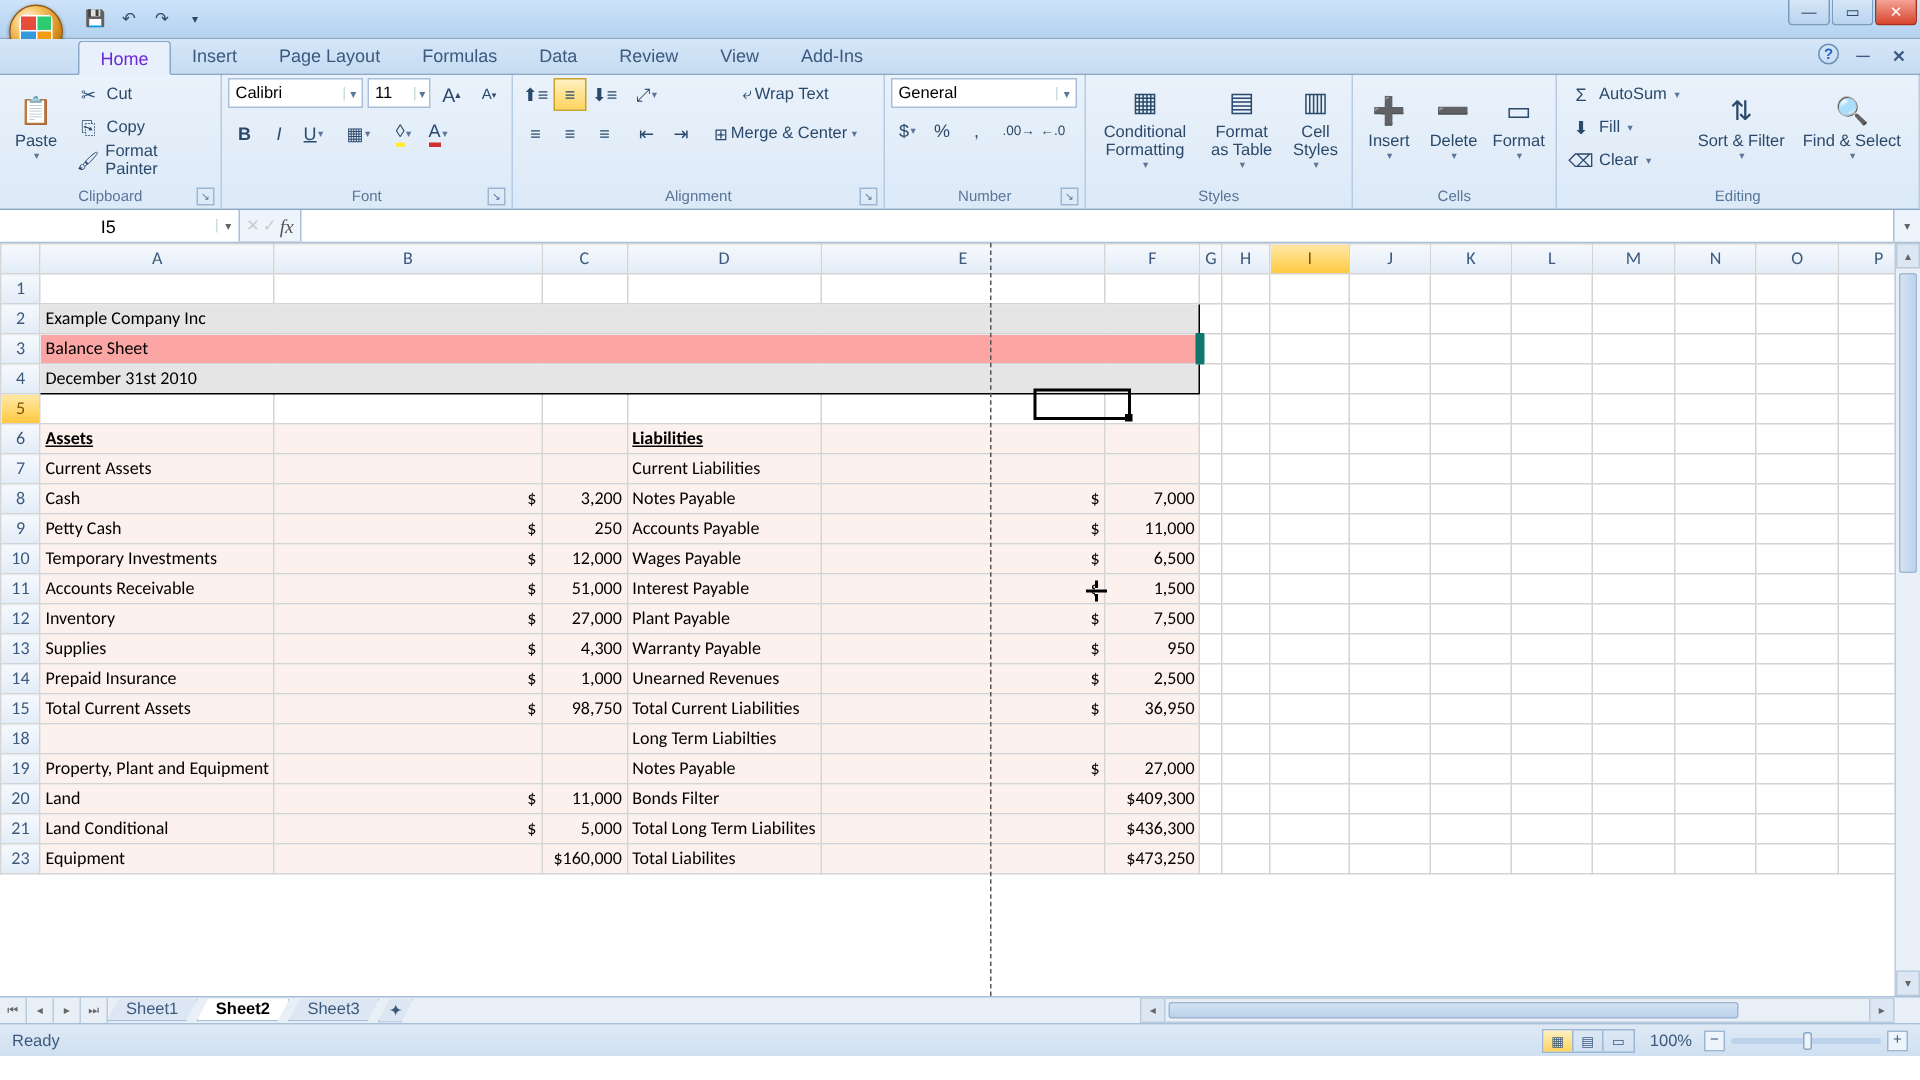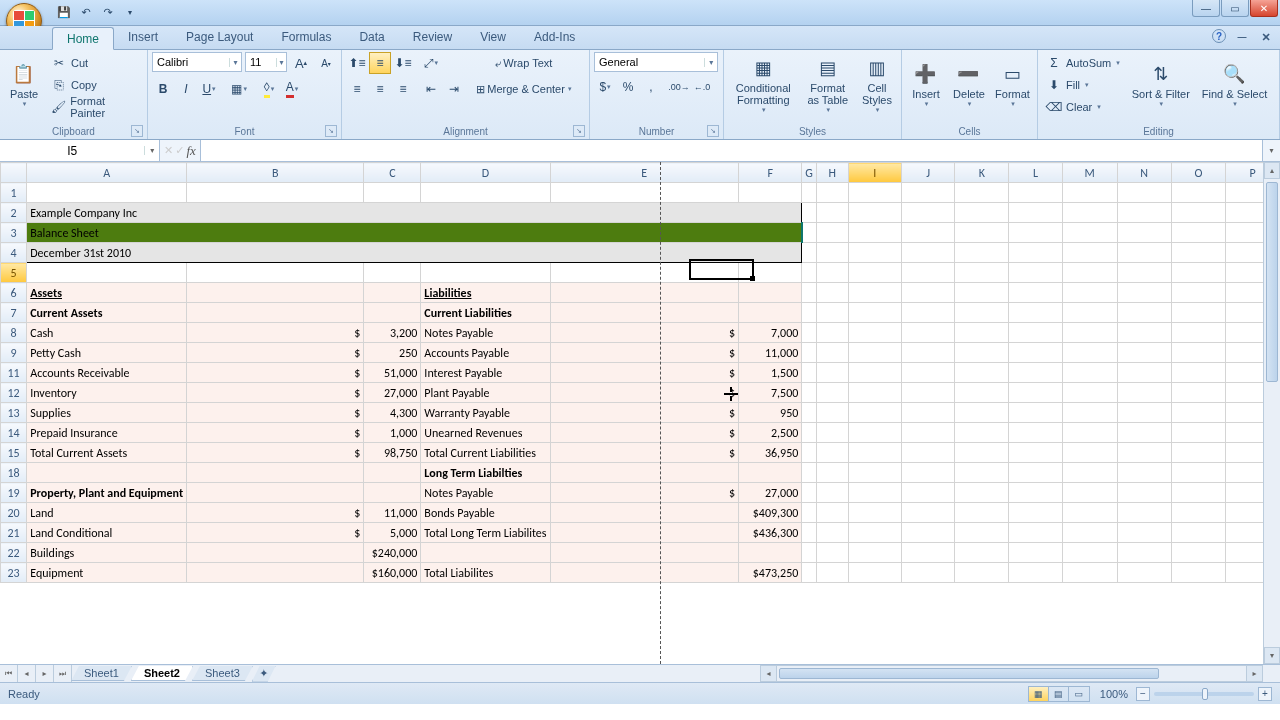--- a/index.html
+++ b/index.html
@@ -13,21 +13,21 @@
 .orb-inner span:nth-child(1){background:#e74c3c}.orb-inner span:nth-child(2){background:#2ecc71}.orb-inner span:nth-child(3){background:#3498db}.orb-inner span:nth-child(4){background:#f39c12}
 .qat-btn { width:20px; height:20px; display:flex; align-items:center; justify-content:center; color:#2b4a6b; border-radius:2px; }
 .titlebar .title { position:absolute; left:0; right:0; text-align:center; font-size:12px; color:#2b4a6b; pointer-events:none; }
 .winbtns { position:absolute; right:2px; top:0; display:flex; }
 .winbtn { width:28px; height:17px; background:linear-gradient(#d6e6f6,#b9d4ef); border:1px solid #7a9cbe; border-top:none; display:flex; align-items:center; justify-content:center; font-size:10px; color:#2b4a6b; margin-left:1px; border-radius:0 0 3px 3px; }
 .winbtn.close { background:linear-gradient(#f5a396,#d6452e); color:#fff; border-color:#a8301e; }
 
 
 .ribbon-tabs { height:24px; background:linear-gradient(#d5e6f8,#c6dbf2); display:flex; align-items:flex-end; padding-left:52px; border-bottom:1px solid #8aa8c8; position:relative; }
 .ribbon-tab { padding:4px 14px 3px; font-size:12px; color:#3b5a7d; cursor:default; }
-.ribbon-tab.active { background:#e8f1fb; border:1px solid #8aa8c8; border-bottom:1px solid #e8f1fb; border-radius:3px 3px 0 0; position:relative; top:1px; color:#0f766e; }
+.ribbon-tab.active { background:#e8f1fb; border:1px solid #8aa8c8; border-bottom:1px solid #e8f1fb; border-radius:3px 3px 0 0; position:relative; top:1px; color:#6d28d9; }
 .ribbon-help { position:absolute; right:6px; top:3px; display:flex; gap:8px; }
 .ribbon-help div { width:16px; height:16px; color:#3b5a7d; display:flex; align-items:center; justify-content:center; font-weight:bold; }
 
 
 .ribbon { height:90px; background:linear-gradient(#eaf2fb,#dce9f7); border-bottom:1px solid #8aa8c8; display:flex; }
 .group { border-right:1px solid #b5cce4; display:flex; flex-direction:column; padding:2px 4px 0; position:relative; }
 .group-label { text-align:center; font-size:10px; color:#5a7698; padding:1px 0 2px; position:relative; }
 .group-label .launcher { position:absolute; right:0; bottom:2px; width:12px; height:12px; border:1px solid #9db7d3; font-size:7px; display:flex; align-items:center; justify-content:center; color:#5a7698; }
 .group-body { flex:1; display:flex; align-items:flex-start; gap:3px; }
 .big-btn { display:flex; flex-direction:column; align-items:center; justify-content:center; padding:2px 4px; height:66px; font-size:11px; color:#2b4a6b; text-align:center; min-width:40px; }
@@ -58,21 +58,21 @@
 .grid-area { position:relative; height:502px; overflow:hidden; background:#fff; }
 .grid-table { border-collapse:collapse; table-layout:fixed; }
 .grid-table th, .grid-table td { border:1px solid #d4d4d4; font-size:12px; font-family:Calibri,sans-serif; height:20px; padding:0 3px; white-space:nowrap; overflow:hidden; }
 .grid-table th { background:linear-gradient(#f6f9fd,#e2ecf7); color:#3b5a7d; font-weight:normal; text-align:center; position:relative; }
 .grid-table th.col-hdr { height:18px; }
 .grid-table th.row-hdr { width:28px; text-align:center; }
 .grid-table th.sel { background:linear-gradient(#ffe9a6,#ffc83d); color:#7a5400; }
 .grid-table td { vertical-align:middle; }
 .corner { width:28px; background:linear-gradient(135deg,#e2ecf7,#d0dff0); }
 .section { font-weight:bold; text-decoration:underline; }
-.bold { font-weight:bold; }
+.bold { font-weight:normal; }
 .tint { background:#fdf1ed; }
 .val{ text-align:right; font-variant-numeric:tabular-nums; }
 .bt{ border-top:1px solid #333 !important; }
 .bb{ border-bottom:1px solid #333 !important; }
 
 
 .sel-cell{position:absolute;border:2px solid #000;background:transparent;pointer-events:none}
 .sel-handle{position:absolute;width:5px;height:5px;background:#000;right:-3px;bottom:-3px}
 
 
@@ -421,21 +421,21 @@
           <td class="" style=""></td>
           <td class="" style=""></td>
           <td class="" style=""></td>
           <td class="" style=""></td>
           <td class="" style=""></td>
           <td class="" style=""></td>
           <td class="" style=""></td>
         </tr>
         <tr>
           <th class="row-hdr">3</th>
-          <td colspan="6" class="title-row" style="background:#4d7c0f;border-left:1px solid #000;border-right:2px solid #0f766e">Balance Sheet</td>
+          <td colspan="6" class="title-row" style="background:#fca5a5;border-left:1px solid #000;border-right:6px solid #0f766e">Balance Sheet</td>
           <td class="" style=""></td>
           <td class="" style=""></td>
           <td class="" style=""></td>
           <td class="" style=""></td>
           <td class="" style=""></td>
           <td class="" style=""></td>
           <td class="" style=""></td>
           <td class="" style=""></td>
           <td class="" style=""></td>
           <td class="" style=""></td>
@@ -531,20 +531,39 @@
           <td class="" style=""></td>
         </tr>
         <tr>
           <th class="row-hdr">9</th>
           <td class="tint" style="">Petty Cash</td>
           <td class="tint val" style="">$</td>
           <td class="tint val" style="">250</td>
           <td class="tint" style="">Accounts Payable</td>
           <td class="tint val" style="">$</td>
           <td class="tint val" style="">11,000</td>
+          <td class="" style=""></td>
+          <td class="" style=""></td>
+          <td class="" style=""></td>
+          <td class="" style=""></td>
+          <td class="" style=""></td>
+          <td class="" style=""></td>
+          <td class="" style=""></td>
+          <td class="" style=""></td>
+          <td class="" style=""></td>
+          <td class="" style=""></td>
+        </tr>
+        <tr>
+          <th class="row-hdr">10</th>
+          <td class="tint" style="">Temporary Investments</td>
+          <td class="tint val" style="">$</td>
+          <td class="tint val" style="">12,000</td>
+          <td class="tint" style="">Wages Payable</td>
+          <td class="tint val" style="">$</td>
+          <td class="tint val" style="">6,500</td>
           <td class="" style=""></td>
           <td class="" style=""></td>
           <td class="" style=""></td>
           <td class="" style=""></td>
           <td class="" style=""></td>
           <td class="" style=""></td>
           <td class="" style=""></td>
           <td class="" style=""></td>
           <td class="" style=""></td>
           <td class="" style=""></td>
@@ -680,21 +699,21 @@
           <td class="" style=""></td>
           <td class="" style=""></td>
           <td class="" style=""></td>
           <td class="" style=""></td>
         </tr>
         <tr>
           <th class="row-hdr">20</th>
           <td class="tint" style="">Land</td>
           <td class="tint val" style="">$</td>
           <td class="tint val" style="">11,000</td>
-          <td class="tint" style="">Bonds Payable</td>
+          <td class="tint" style="">Bonds Filter</td>
           <td class="tint val" style=""></td>
           <td class="tint val" style="">$409,300</td>
           <td class="" style=""></td>
           <td class="" style=""></td>
           <td class="" style=""></td>
           <td class="" style=""></td>
           <td class="" style=""></td>
           <td class="" style=""></td>
           <td class="" style=""></td>
           <td class="" style=""></td>
@@ -702,39 +721,20 @@
           <td class="" style=""></td>
         </tr>
         <tr>
           <th class="row-hdr">21</th>
           <td class="tint" style="">Land Conditional</td>
           <td class="tint val" style="">$</td>
           <td class="tint val" style="">5,000</td>
           <td class="tint" style="">Total Long Term Liabilites</td>
           <td class="tint val bt" style=""></td>
           <td class="tint val bt" style="">$436,300</td>
-          <td class="" style=""></td>
-          <td class="" style=""></td>
-          <td class="" style=""></td>
-          <td class="" style=""></td>
-          <td class="" style=""></td>
-          <td class="" style=""></td>
-          <td class="" style=""></td>
-          <td class="" style=""></td>
-          <td class="" style=""></td>
-          <td class="" style=""></td>
-        </tr>
-        <tr>
-          <th class="row-hdr">22</th>
-          <td class="tint" style="">Buildings</td>
-          <td class="tint val" style=""></td>
-          <td class="tint val" style="">$240,000</td>
-          <td class="tint" style=""></td>
-          <td class="tint" style=""></td>
-          <td class="tint" style=""></td>
           <td class="" style=""></td>
           <td class="" style=""></td>
           <td class="" style=""></td>
           <td class="" style=""></td>
           <td class="" style=""></td>
           <td class="" style=""></td>
           <td class="" style=""></td>
           <td class="" style=""></td>
           <td class="" style=""></td>
           <td class="" style=""></td>

